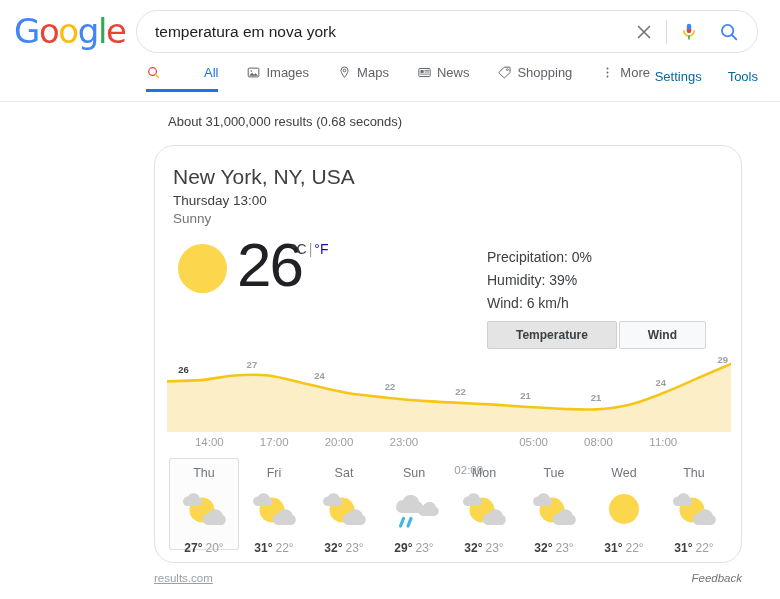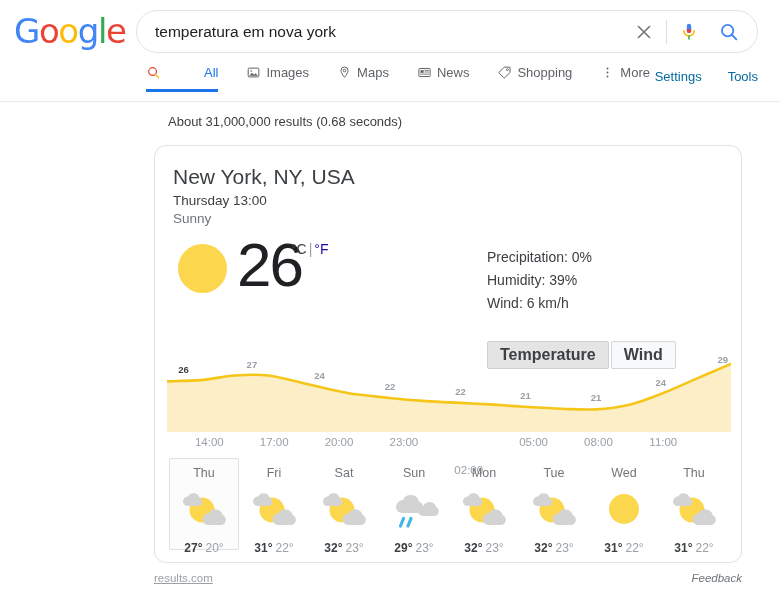--- a/index.html
+++ b/index.html
@@ -119,21 +119,21 @@
     font-size: 13px;
     color: #404040;
   }
 
   
   .wcard {
     position: absolute;
     left: 154px; top: 145px;
     width: 588px; height: 418px;
     border: 1px solid #dfe1e5;
-    border-radius: 12px;
+    border-radius: 20px;
     background: #fff;
   }
 
   .loc-name {
     position: absolute;
     left: 18px; top: 19px;
     font-size: 21px;
     color: #3c4043;
     font-weight: 400;
   }
@@ -187,33 +187,32 @@
 
   
   .seg {
     position: absolute;
     left: 332px; top: 175px;
     display: flex;
     gap: 2px;
   }
   .seg-btn {
     height: 28px;
-    padding: 0 12px;
+    padding: 0 28px;
     border: 1px solid #d6d6d6;
     border-radius: 2px;
     background: #f8f9fa;
-    font-size: 16px;
+    font-size: 12px;
     font-weight: bold;
     color: #3c4043;
     display: flex;
     align-items: center;
     justify-content: center;
     cursor: pointer;
     white-space: nowrap;
-    margin-top: 20px;
   }
   .seg-btn.active { background: #e4e4e4; border-color: #cfcfcf; }
 
   
   .chart-wrap {
     position: absolute;
     left: 12px; top: 208px;
     width: 564px; height: 78px;
   }
   .chart-svg { display: block; width: 564px; height: 78px; }

